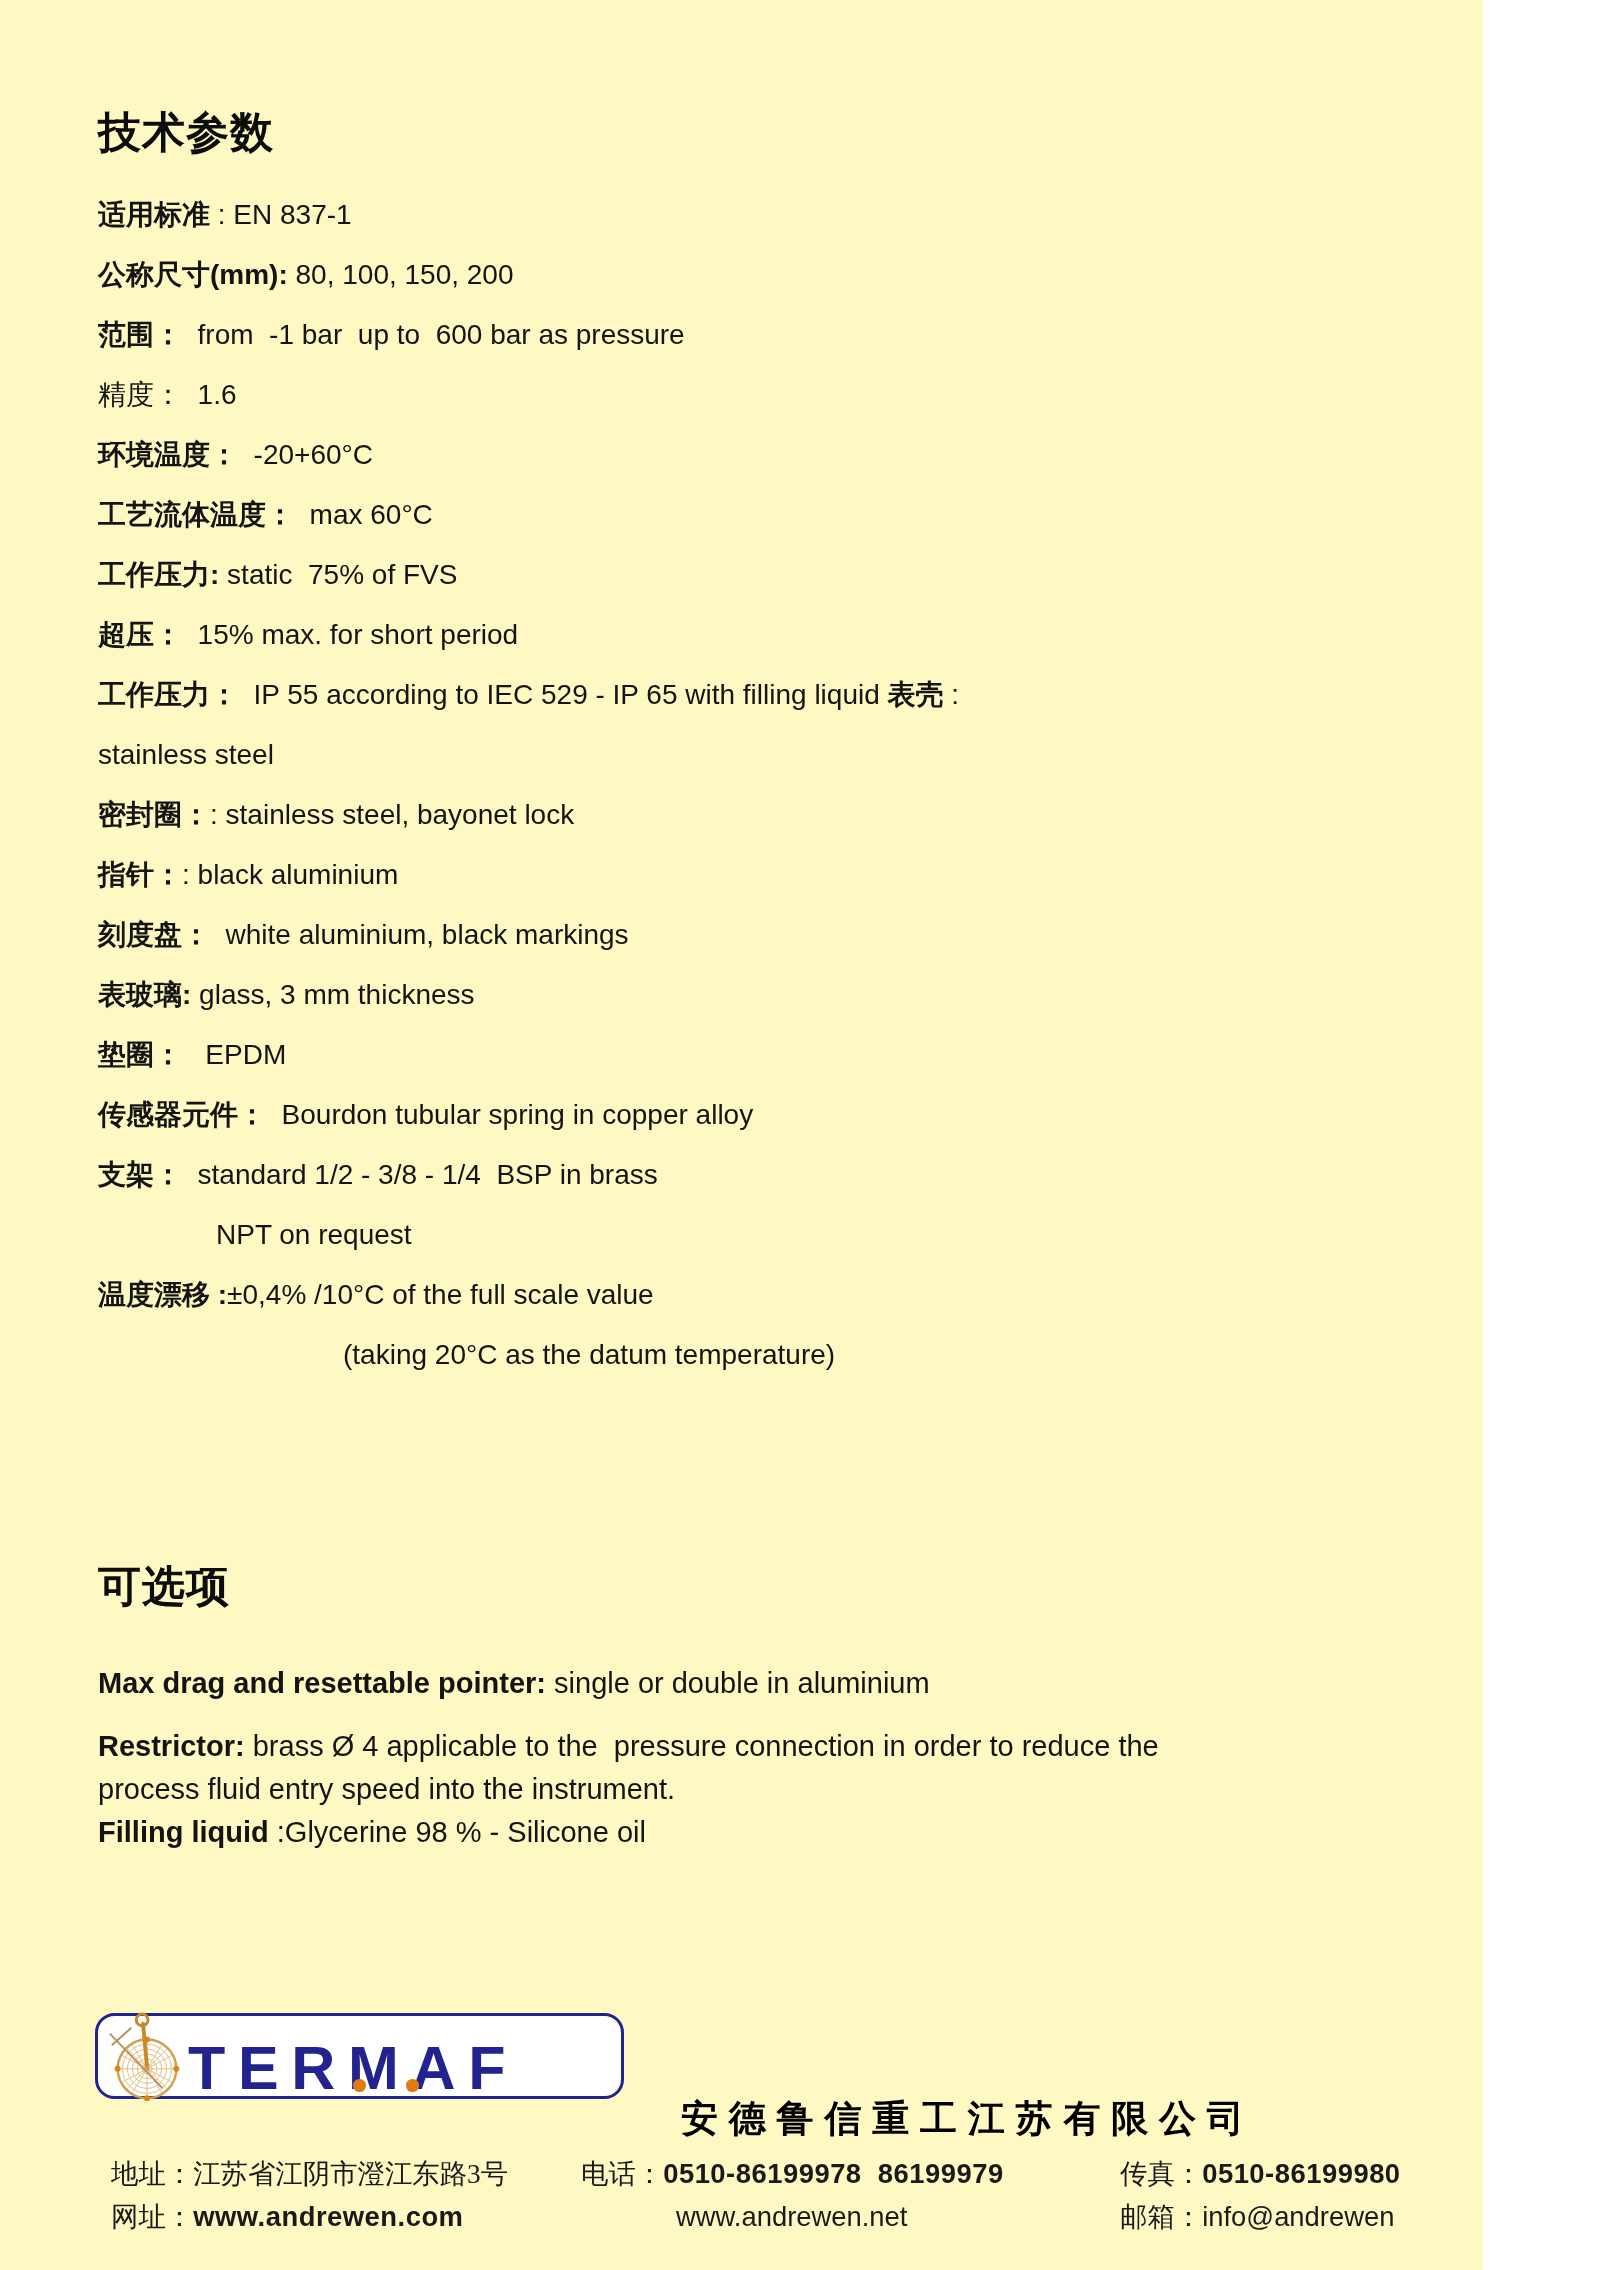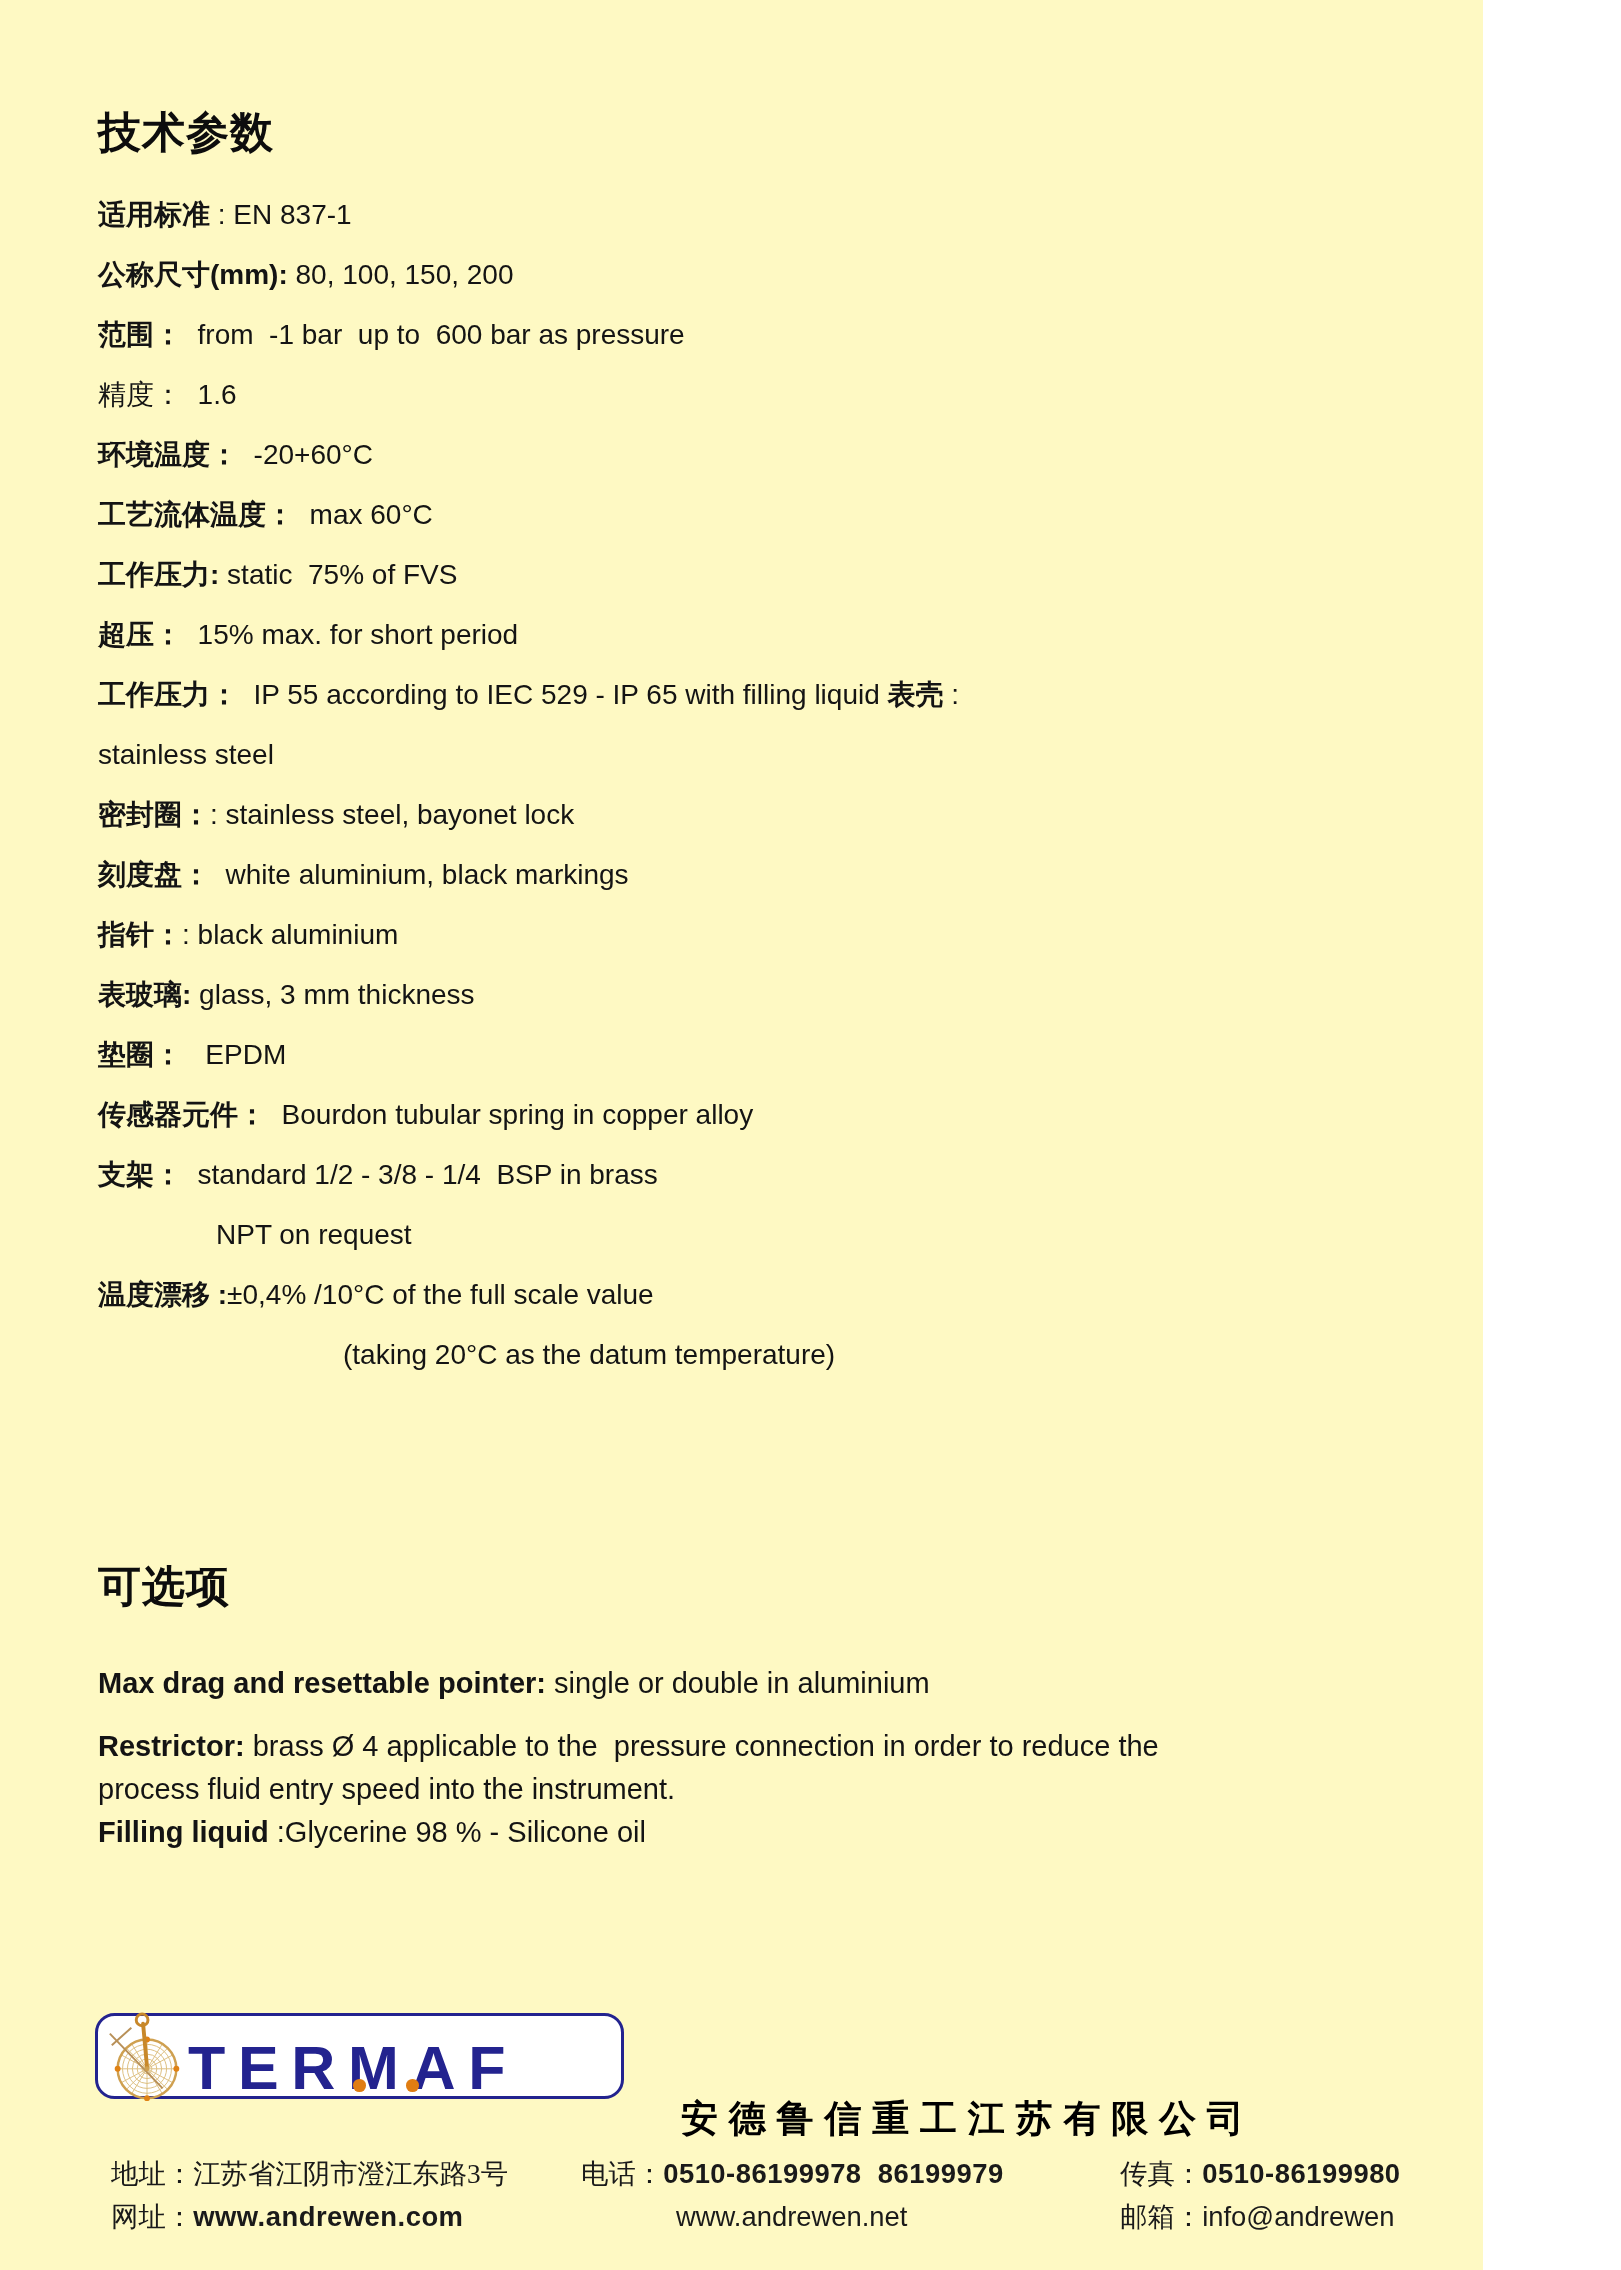--- a/index.html
+++ b/index.html
@@ -67,22 +67,22 @@
       <div class="line"><span class="seg-h">公称尺寸(mm):</span><span class="seg-e"> 80, 100, 150, 200</span></div>
       <div class="line"><span class="seg-h">范围：</span><span class="seg-e">  from  -1 bar  up to  600 bar as pressure</span></div>
       <div class="line"><span class="seg-s">精度：</span><span class="seg-e">  1.6</span></div>
       <div class="line"><span class="seg-h">环境温度：</span><span class="seg-e">  -20+60°C</span></div>
       <div class="line"><span class="seg-h">工艺流体温度：</span><span class="seg-e">  max 60°C</span></div>
       <div class="line"><span class="seg-h">工作压力:</span><span class="seg-e"> static  75% of FVS</span></div>
       <div class="line"><span class="seg-h">超压：</span><span class="seg-e">  15% max. for short period</span></div>
       <div class="line"><span class="seg-h">工作压力：</span><span class="seg-e">  IP 55 according to IEC 529 - IP 65 with filling liquid </span><span class="seg-h">表壳</span><span class="seg-e"> :</span></div>
       <div class="line"><span class="seg-e">stainless steel</span></div>
       <div class="line"><span class="seg-h">密封圈：</span><span class="seg-e">: stainless steel, bayonet lock</span></div>
+      <div class="line"><span class="seg-h">指针：</span><span class="seg-e">: black aluminium</span></div>
       <div class="line"><span class="seg-h">刻度盘：</span><span class="seg-e">  white aluminium, black markings</span></div>
-      <div class="line"><span class="seg-h">指针：</span><span class="seg-e">: black aluminium</span></div>
       <div class="line"><span class="seg-h">表玻璃:</span><span class="seg-e"> glass, 3 mm thickness</span></div>
       <div class="line"><span class="seg-h">垫圈：</span><span class="seg-e">   EPDM</span></div>
       <div class="line"><span class="seg-h">传感器元件：</span><span class="seg-e">  Bourdon tubular spring in copper alloy</span></div>
       <div class="line"><span class="seg-h">支架：</span><span class="seg-e">  standard 1/2 - 3/8 - 1/4  BSP in brass</span></div>
       <div class="line" style="padding-left: 118px;"><span class="seg-e">NPT on request</span></div>
       <div class="line"><span class="seg-h">温度漂移 :</span><span class="seg-e">±0,4% /10°C of the full scale value</span></div>
       <div class="line" style="padding-left: 245px;"><span class="seg-e">(taking 20°C as the datum temperature)</span></div>
     </div>
 
   <h2 class="sec-title" id="title-options">可选项</h2>

